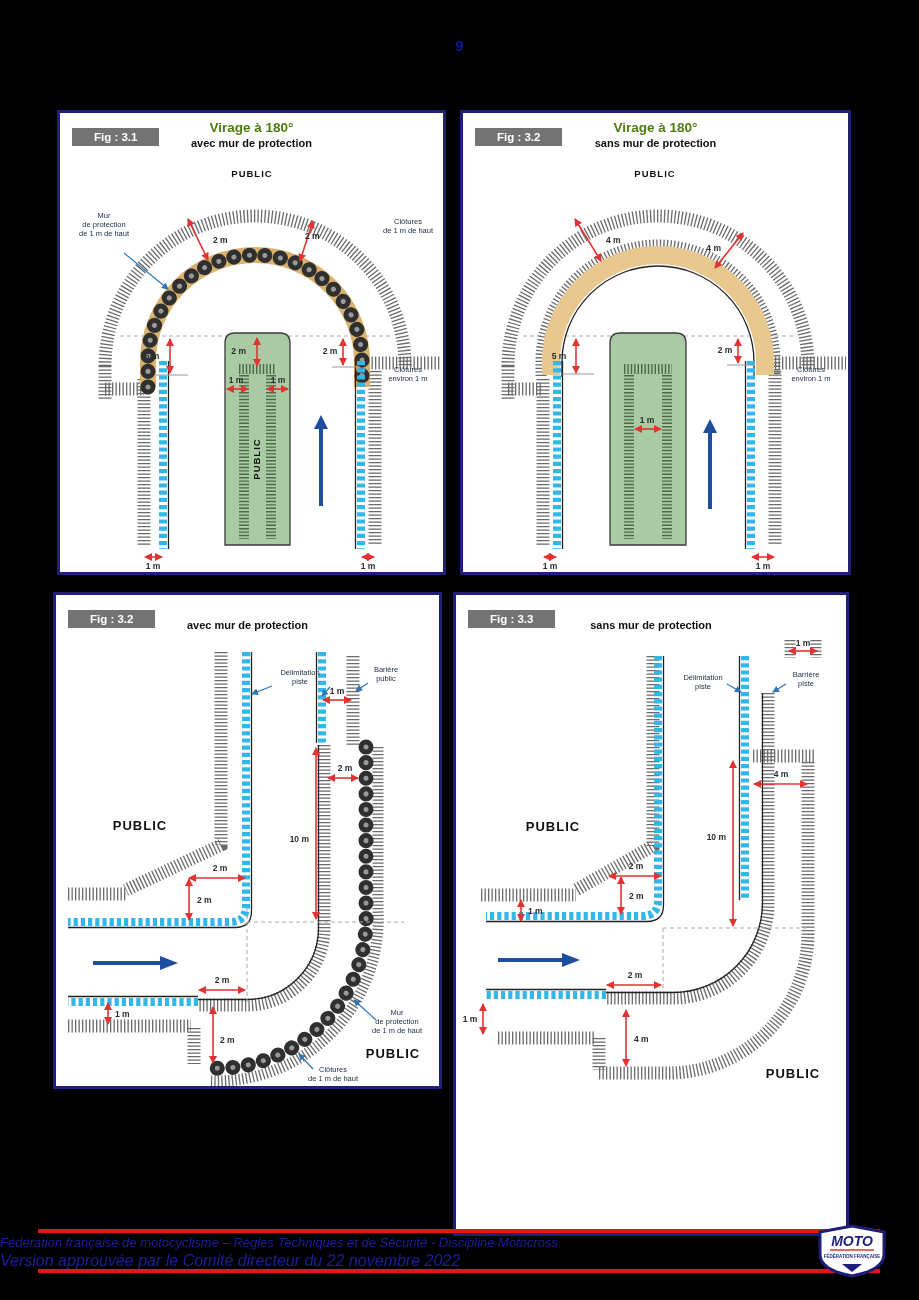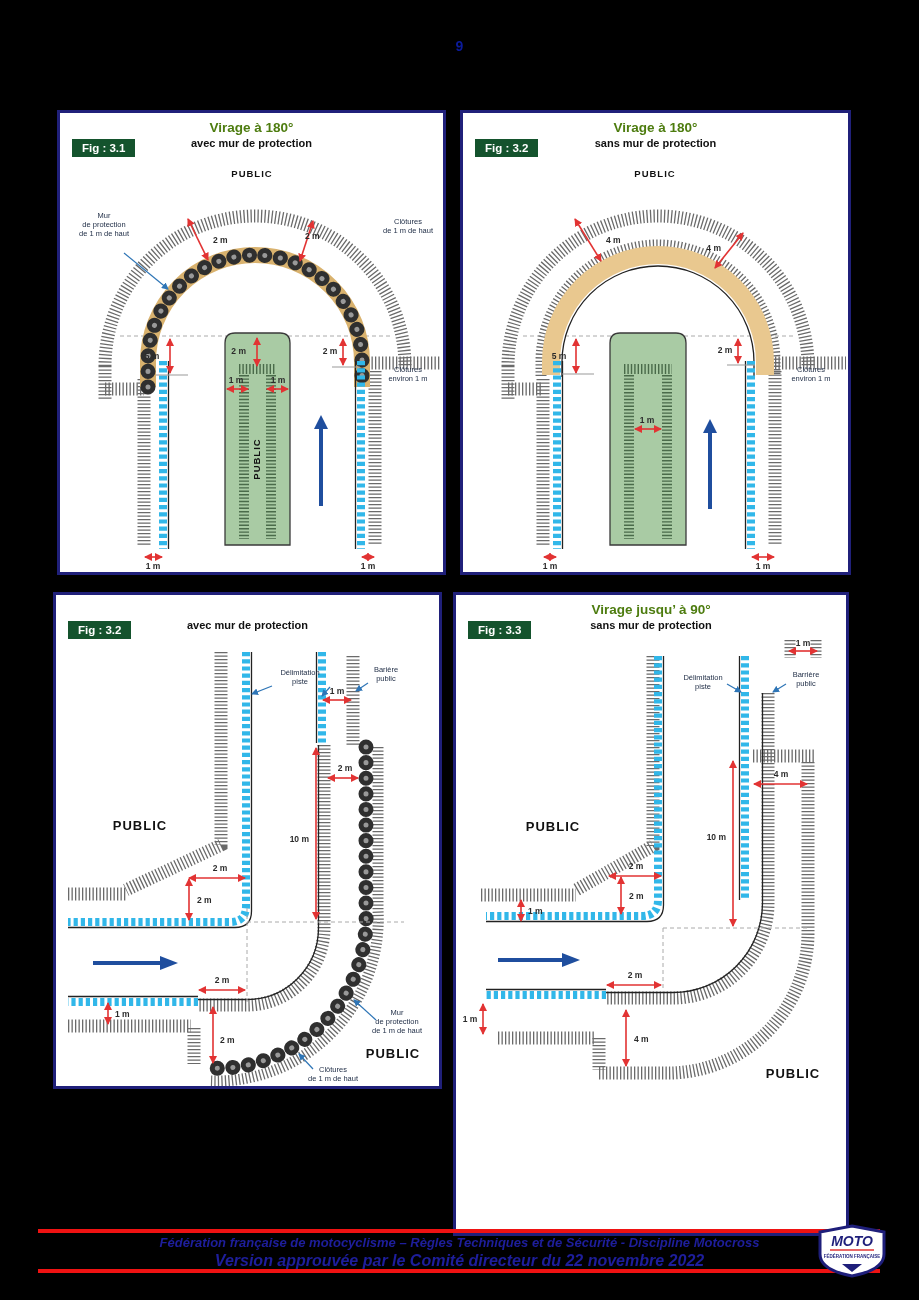--- a/index.html
+++ b/index.html
@@ -3,21 +3,21 @@
 <meta charset="utf-8">
 <style>
   html,body{margin:0;padding:0;background:#000;}
   body{width:919px;height:1300px;position:relative;font-family:"Liberation Sans",sans-serif;overflow:hidden;}
   .pagenum{position:absolute;top:38px;left:0;width:919px;text-align:center;color:#0b1b9b;font-weight:bold;font-size:14px;}
   .panel{position:absolute;background:#fff;border:3px solid #20207a;box-sizing:border-box;}
   #p1{left:57px;top:110px;width:389px;height:465px;}
   #p2{left:460px;top:110px;width:391px;height:465px;}
   #p3{left:53px;top:592px;width:389px;height:497px;}
   #p4{left:453px;top:592px;width:396px;height:644px;}
-  .figtag{position:absolute;left:12px;top:26px;background:#14532d;color:#fff;font-weight:bold;font-size:11.5px;padding:3px 10px;}
+  .figtag{position:absolute;left:12px;top:15px;background:#737373;color:#fff;font-weight:bold;font-size:11.5px;padding:3px 22px;}
   .t1{position:absolute;top:7px;left:0;right:0;text-align:center;font-weight:bold;font-size:13.5px;color:#4d7c0f;}
   .t2{position:absolute;top:24px;left:0;right:0;text-align:center;font-weight:bold;font-size:11px;color:#111;}
   .dsvg{position:absolute;left:0;}
   .lbl{position:absolute;font-size:7.5px;line-height:1.22;color:#1d2b44;text-align:center;white-space:pre-line;}
   svg text{font-family:"Liberation Sans",sans-serif;}
   .dimt{font-size:8.5px;font-weight:bold;fill:#2b2b2b;}
   .pubt{font-size:9.5px;font-weight:bold;fill:#111;letter-spacing:1px;}
   .pubbig{font-size:13px;font-weight:bold;fill:#111;letter-spacing:1px;}
   .fence{stroke:#6a6a6a;stroke-width:13;fill:none;stroke-dasharray:1.3 2.2;}
   .fenceT{stroke:#6a6a6a;stroke-width:11;fill:none;stroke-dasharray:1.3 2.2;}
@@ -28,21 +28,21 @@
   .tire{stroke:#2f2f2f;stroke-width:15;fill:none;stroke-dasharray:0.1 15.5;stroke-linecap:round;}
   .hole{stroke:#999;stroke-width:5;fill:none;stroke-dasharray:0.1 15.5;stroke-linecap:round;}
   .dim{stroke:#e23333;stroke-width:1.6;fill:none;}
   .ptr{stroke:#2e75b6;stroke-width:1.2;fill:none;}
   .guide{stroke:#aaa;stroke-width:1;fill:none;stroke-dasharray:4 3;}
   .tick{stroke:#999;stroke-width:1;fill:none;}
   .blue{stroke:#1f4e9e;stroke-width:4;fill:none;}
   .island{fill:#a9cba4;stroke:#3a3a3a;stroke-width:1.3;}
   .ihatch{stroke:#4a6b4a;stroke-width:10;fill:none;stroke-dasharray:1.4 2;}
   .footer-line{position:absolute;left:38px;width:842px;height:4px;background:#ef1212;}
-  .ftext{position:absolute;left:0;width:919px;text-align:center;color:#1e1e9c;font-style:italic;font-weight:bold;}
+  .ftext{position:absolute;left:0;width:919px;color:#1e1e9c;font-style:italic;font-weight:normal;}
   .logo{position:absolute;left:816px;top:1224px;}
 </style>
 </head>
 <body>
 
 <div class="pagenum">9</div>
 
 <div class="panel" id="p1">
   <div class="figtag">Fig : 3.1</div>
   <div class="t1">Virage à 180°</div>
@@ -263,21 +263,20 @@
 public</div>
   <div class="lbl" style="left:300px;top:413px;width:82px">Mur
 de protection
 de 1 m de haut</div>
   <div class="lbl" style="left:237px;top:470px;width:80px">Clôtures
 de 1 m de haut</div>
 </div>
 
 <div class="panel" id="p4">
   <div class="figtag">Fig : 3.3</div>
-  <div class="t1">Virage jusqu’ à 90°</div>
   <div class="t2">sans mur de protection</div>
   <svg class="dsvg" style="top:43px" width="390" height="448" viewBox="0 0 390 448">
     <defs>
       <marker id="ra4" orient="auto-start-reverse" markerUnits="userSpaceOnUse" markerWidth="8" markerHeight="8" refX="7" refY="4">
           <path d="M0,0 L8,4 L0,8 z" fill="#e23333"></path>
         </marker>
       <marker id="ba4" orient="auto-start-reverse" markerUnits="userSpaceOnUse" markerWidth="7" markerHeight="7" refX="6" refY="3.5">
           <path d="M0,0 L7,3.5 L0,7 z" fill="#2e75b6"></path>
         </marker>
     </defs>
@@ -334,21 +333,21 @@
       <path class="ptr" d="M 330 46 L 317 54" marker-end="url(#ba4)"></path>
     </g>
     <g>
       <path class="blue" d="M 42 322 H 110"></path>
       <polygon points="124,322 106,315 106,329" fill="#1f4e9e"></polygon>
     </g>
   </svg>
   <div class="lbl" style="left:207px;top:78px;width:80px">Délimitation
 piste</div>
   <div class="lbl" style="left:315px;top:75px;width:70px">Barrière
-public</div>
+piste</div>
 </div>
 
 <div class="footer-line" style="top:1229px"></div>
 <div class="ftext" style="top:1235px;font-size:13px">Fédération française de motocyclisme – Règles Techniques et de Sécurité - Discipline Motocross</div>
 <div class="ftext" style="top:1252px;font-size:16px">Version approuvée par le Comité directeur du 22 novembre 2022</div>
 <div class="footer-line" style="top:1269px"></div>
 <div class="logo">
   <svg width="72" height="54" viewBox="0 0 72 54">
     <path d="M 36 2 L 68 8 V 30 Q 68 46 36 52 Q 4 46 4 30 V 8 Z" fill="#fff" stroke="#1e1e7a" stroke-width="3"></path>
     <text x="36" y="22" text-anchor="middle" font-size="14" font-style="italic" font-weight="bold" fill="#1e1e7a">MOTO</text>

